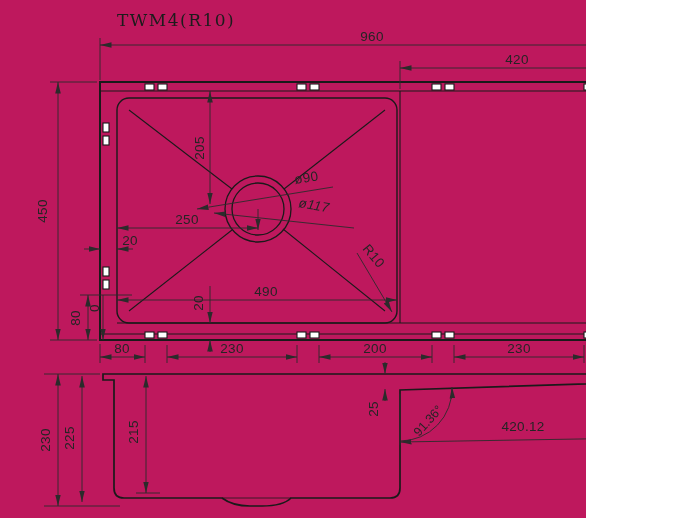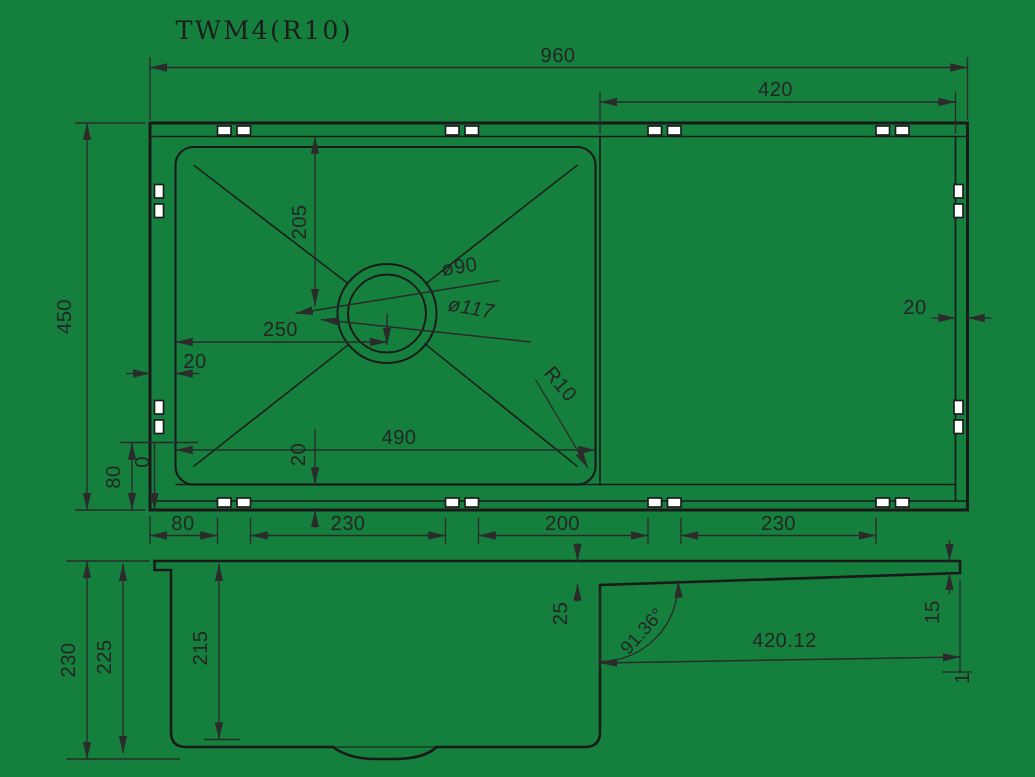--- a/index.html
+++ b/index.html
@@ -1,16 +1,16 @@
 <!DOCTYPE html>
 <html><head>
 <meta charset="utf-8">
 <style>
   html,body{margin:0;padding:0;background:#ffffff;}
-  .sheet{position:relative;width:690px;height:518px;background:#15803d;overflow:hidden;}
+  .sheet{position:relative;width:586px;height:518px;background:#be185d;overflow:hidden;}
   svg{display:block;}
   .dimtxt{font-family:"Liberation Sans",sans-serif;font-size:13.5px;fill:#252525;letter-spacing:.3px;}
   .dimtxt-sm{font-family:"Liberation Sans",sans-serif;font-size:12.5px;fill:#252525;}
   .italic{font-style:italic;}
   .title{font-family:"DejaVu Serif",serif;font-size:17px;fill:#1c1c1c;letter-spacing:1.5px;}
   .obj{stroke:#1a1a1a;fill:none;}
   .dim{stroke:#2b2b2b;stroke-width:.9;fill:none;}
   .clip{stroke:#1a1a1a;stroke-width:1.1;fill:#ffffff;}
 </style>
 </head>

